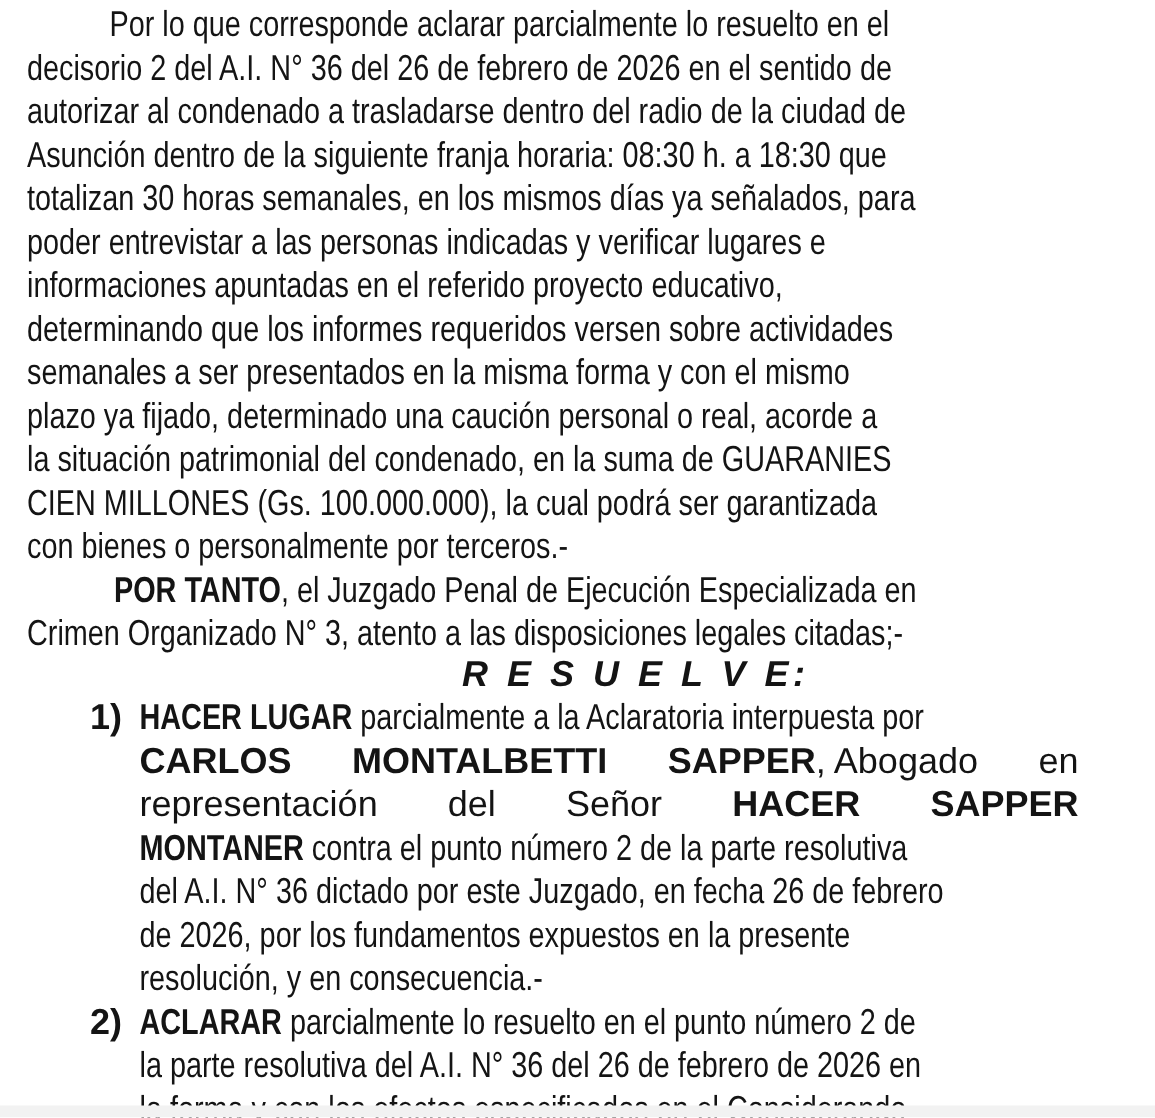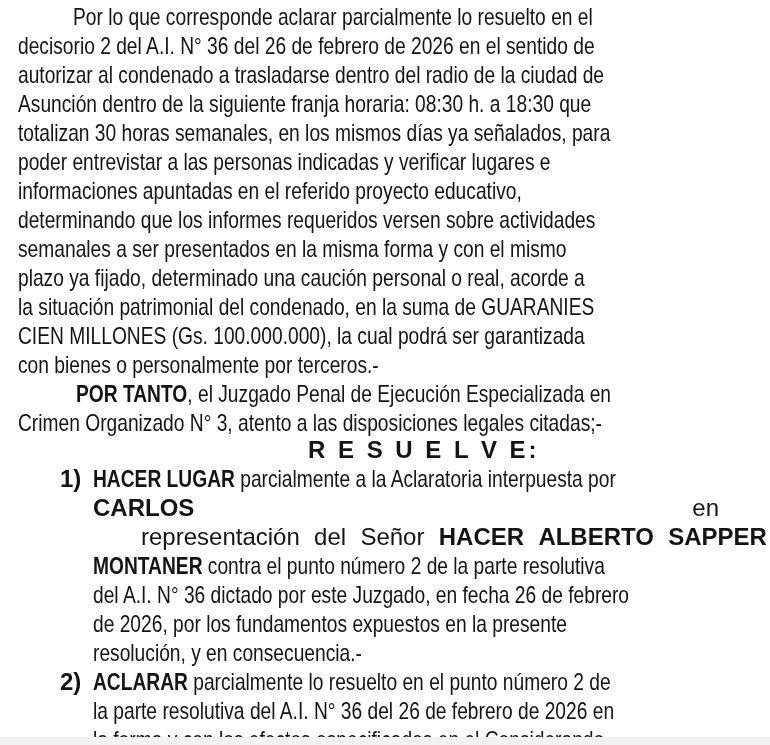--- a/index.html
+++ b/index.html
@@ -12,21 +12,21 @@
   .page { position: absolute; left: 0; top: 0; width: 748px; height: 737px; background: #fff; }
   .bottom-band { position: absolute; left: 0; top: 737px; width: 770px; height: 8px; background: #f2f2f2; }
   .line {
     position: absolute; white-space: nowrap;
     font-size: 24px; line-height: 30px; height: 30px;
     transform-origin: 0 0;
   }
   .j { display: flex; justify-content: space-between; }
   .j > span { white-space: pre; }
   b { font-weight: bold; }
-  .heading { letter-spacing: 3px; font-weight: bold; }
+  .heading { letter-spacing: 3px; font-weight: bold; font-style: italic; }
 </style>
 </head>
 <body>
 
 <div class="page">
 
   <div>
     <div class="line" style="left: 73px; top: 2px; width: 586px; transform: scaleX(0.8);"><span>Por lo que corresponde aclarar parcialmente lo resuelto en el</span></div>
     <div class="line" style="left: 18px; top: 31px; transform: scaleX(0.8);"><span>decisorio 2 del A.I. N° 36 del 26 de febrero de 2026 en el sentido de</span></div>
     <div class="line" style="left: 18px; top: 60px; transform: scaleX(0.8);"><span>autorizar al condenado a trasladarse dentro del radio de la ciudad de</span></div>
@@ -47,28 +47,29 @@
     <div class="line" style="left: 18px; top: 408px; transform: scaleX(0.8);"><span>Crimen Organizado N° 3, atento a las disposiciones legales citadas;-</span></div>
   </div>
 
   <div class="line heading" style="left:308px;top:435px;"><span>R E S U E L V E:</span></div>
 
   <div>
     <div class="line" style="left:60px;top:464px;"><b>1)</b></div>
     <div class="line" style="left: 93px; top: 464px; transform: scaleX(0.8);"><b>HACER LUGAR</b><span> parcialmente a la Aclaratoria interpuesta por</span></div>
     <div class="line j" style="left:93px;top:493px;width:626px;">
       <b>CARLOS</b>
+      <b>MONTALBETTI</b>
+      <span><b>SAPPER</b><span>, Abogado</span></span>
       <span>en</span>
     </div>
-    <div class="line j" style="left:93px;top:522px;width:626px;margin-left:48px;">
+    <div class="line j" style="left:93px;top:522px;width:626px;">
       <span>representación</span>
       <span>del</span>
       <span>Señor</span>
       <b>HACER</b>
-      <b>ALBERTO</b>
       <b>SAPPER</b>
     </div>
     <div class="line" style="left: 93px; top: 551px; transform: scaleX(0.8);"><b>MONTANER</b><span> contra el punto número 2 de la parte resolutiva</span></div>
     <div class="line" style="left: 93px; top: 580px; transform: scaleX(0.8);"><span>del A.I. N° 36 dictado por este Juzgado, en fecha 26 de febrero</span></div>
     <div class="line" style="left: 93px; top: 609px; transform: scaleX(0.8);"><span>de 2026, por los fundamentos expuestos en la presente</span></div>
     <div class="line" style="left: 93px; top: 638px; transform: scaleX(0.8);"><span>resolución, y en consecuencia.-</span></div>
   </div>
 
   <div>
     <div class="line" style="left:60px;top:667px;"><b>2)</b></div>

